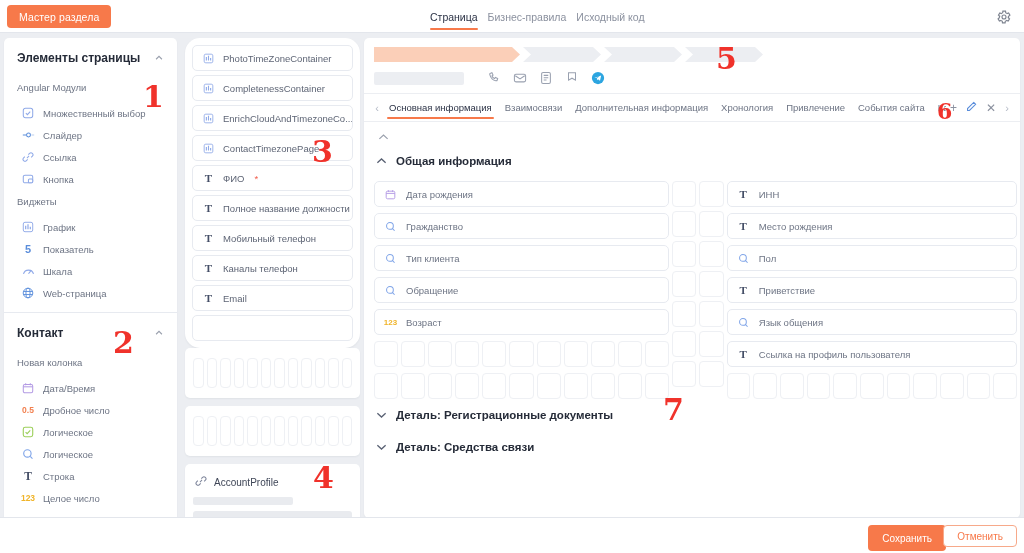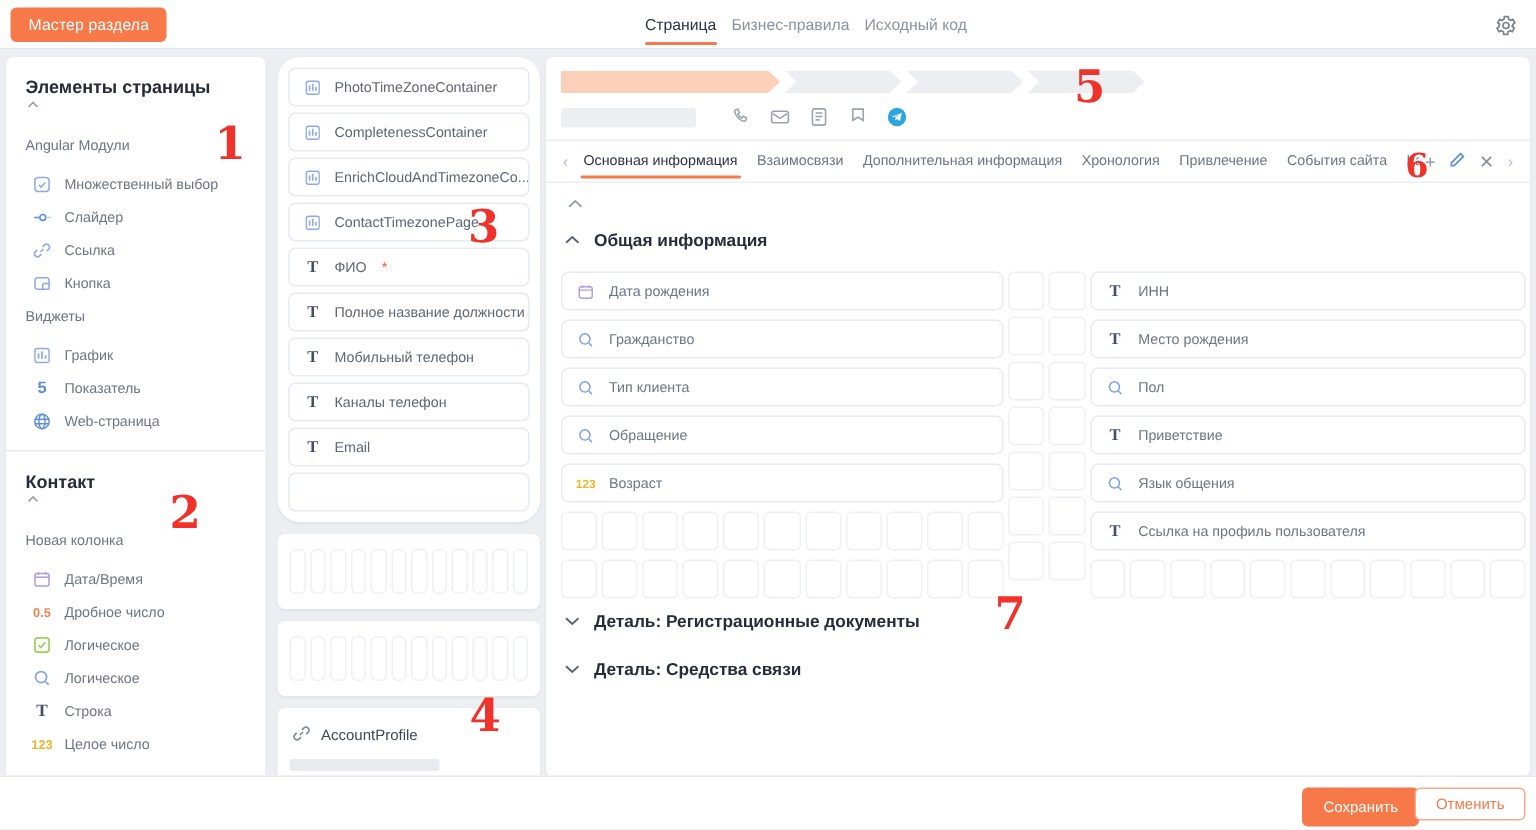--- a/index.html
+++ b/index.html
@@ -35,39 +35,39 @@
     position: absolute; right: 12px; top: 9px; width: 16px; height: 16px; cursor: pointer;
   }
 
   
   .sidebar {
     position: absolute; left: 4px; top: 38px; width: 173px;
     background: #fff; border-radius: 5px; overflow: hidden;
     box-shadow: 0 1px 2px rgba(40,50,70,.06);
   }
   .sb-section-head {
-    display: flex; justify-content: space-between;
-    padding: 13px 13px 11px 13px; cursor: pointer; flex-direction: column;
+    display: flex; align-items: center; justify-content: space-between;
+    padding: 13px 13px 11px 13px; cursor: pointer;
   }
   .sb-section-head .ttl { font-size: 12px; font-weight: bold; color: #252b38; }
   .chev { width: 10px; height: 10px; color: #9aa0ad; }
   .sb-group-label { font-size: 9.5px; color: #6d7484; padding: 6px 13px 9px 13px; }
   .sb-item {
     display: flex; align-items: center; gap: 8px; padding: 5px 17px; cursor: pointer;
     font-size: 9.5px; color: #6d7484; height: 22px;
   }
   .sb-ico { width: 14px; display: flex; align-items: center; justify-content: center; flex: none; }
   .sb-divider { height: 1px; background: #e7eaf0; margin: 8px 0 0 0; }
   .sb-foot { font-size: 9.5px; color: #6d7484; padding: 9px 13px 13px 13px; }
 
   
   .col2 { position: absolute; left: 185px; top: 38px; width: 175px; height: 500px; }
   .card {
     background: #fff; border-radius: 15px; padding: 7px;
-    box-shadow: 0 1px 2px rgba(40,50,70,.06); margin-bottom: 8px;
+    box-shadow: 0 1px 2px rgba(40,50,70,.06); 
   }
   .chip {
     display: flex; align-items: center; gap: 8px;
     border: 1px solid #e7eaf0; border-radius: 5px; background: #fff;
     height: 26px; padding: 0 9px; margin-bottom: 4px; cursor: pointer;
     font-size: 9.5px; color: #5e6575; white-space: nowrap; overflow: hidden;
   }
   .chip:last-child { margin-bottom: 0; }
   .chip .ico { width: 13px; flex: none; display: flex; align-items: center; justify-content: center; }
   .chip .req { color: #f15b4a; margin-left: 2px; }
@@ -239,20 +239,29 @@
         <svg width="12" height="12" viewBox="0 0 14 14" fill="none" stroke="#8fa9e8" stroke-width="1.1">
             <rect x="1.5" y="1.5" width="11" height="11" rx="2"></rect>
             <path d="M4.3 9.6V5.4M7 9.6V3.8M9.7 9.6V6.8" stroke-width="1.4"></path>
           </svg>
       </span>
       <span>График</span>
     </div>
     <div class="sb-item">
       <span class="sb-ico" style="color:#5a8ddb;font-size:11px;font-weight:600;">5</span>
       <span>Показатель</span>
+    </div>
+    <div class="sb-item">
+      <span class="sb-ico">
+        <svg width="13" height="12" viewBox="0 0 14 12" fill="none" stroke="#8fa9e8" stroke-width="1.2">
+            <path d="M1.6 9.2a5.6 5.6 0 0 1 10.8 0"></path>
+            <path d="M7 9 10 5"></path>
+          </svg>
+      </span>
+      <span>Шкала</span>
     </div>
     <div class="sb-item">
       <span class="sb-ico">
         <svg width="12" height="12" viewBox="0 0 14 14" fill="none" stroke="#5a8ddb" stroke-width="1.1">
             <circle cx="7" cy="7" r="5.6"></circle>
             <ellipse cx="7" cy="7" rx="2.4" ry="5.6"></ellipse>
             <path d="M1.6 5.2h10.8M1.6 8.8h10.8"></path>
           </svg>
       </span>
       <span>Web-страница</span>

